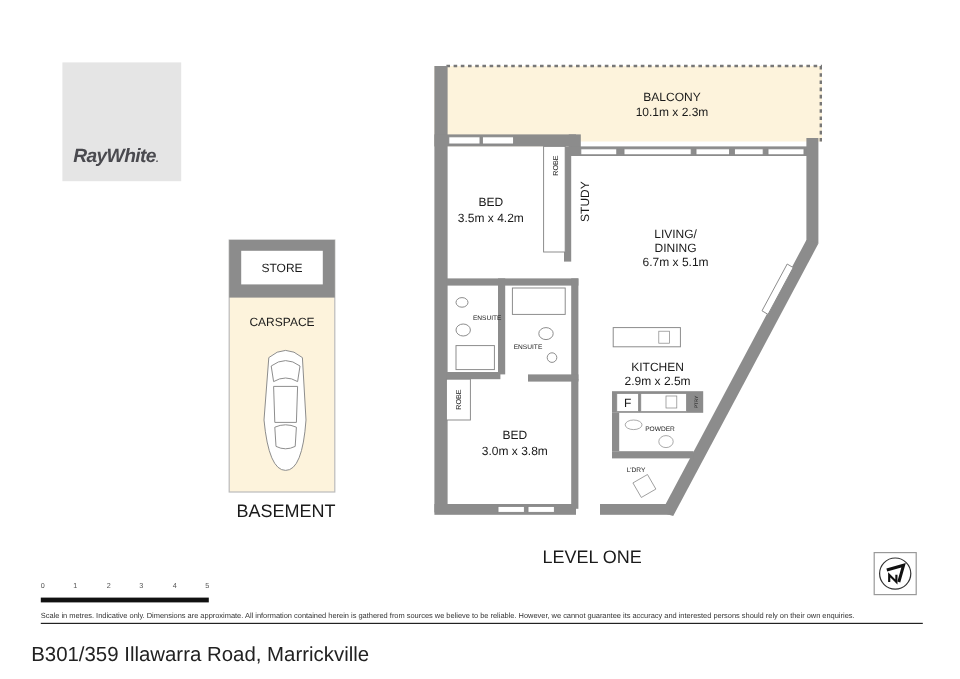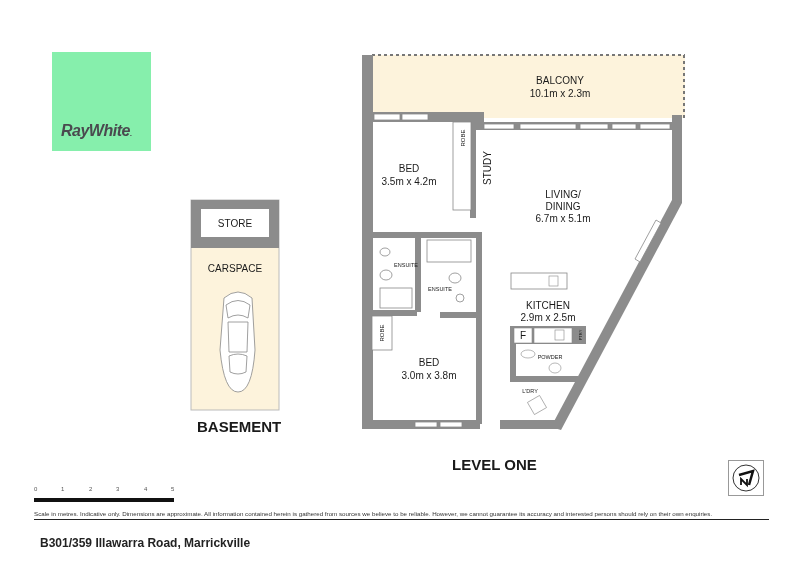--- a/index.html
+++ b/index.html
@@ -1,27 +1,27 @@
 <!DOCTYPE html>
 <html><head>
   <meta charset="utf-8">
   <style>
     html, body { margin: 0; padding: 0; background: #ffffff; }
     body { width: 800px; height: 566px; position: relative; overflow: hidden; font-family: "Liberation Sans", sans-serif; color: #1a1a1a; }
-    .logo { position: absolute; left: 52px; top: 52px; width: 99px; height: 99px; background: #86efac; }
+    .logo { position: absolute; left: 52px; top: 52px; width: 99px; height: 99px; background: #e5e5e5; }
     .logo-text { position: absolute; left: 9px; top: 70px; font-size: 16px; font-weight: bold; font-style: italic; color: #4a4a4f; letter-spacing: -0.5px; font-family: "Liberation Sans", sans-serif; }
     .logo-dot { font-size: 8px; }
     svg.plan { position: absolute; left: 0; top: 0; }
     .lbl { font-family: "Liberation Sans", sans-serif; fill: #1a1a1a; }
-    .title { position: absolute; font-weight: bold; font-size: 15px; font-family: "Liberation Sans", sans-serif; color: #1a1a1a; }
+    .title { position: absolute; font-weight: normal; font-size: 15px; font-family: "Liberation Sans", sans-serif; color: #1a1a1a; }
     .scale-ticks { position: absolute; left: 34px; top: 486px; width: 142px; height: 10px; }
     .scale-tick { position: absolute; top: 0; font-size: 6px; color: #555; font-family: "Liberation Sans", sans-serif; }
     .scale-bar { position: absolute; left: 34px; top: 498px; width: 140px; height: 4px; background: #111; }
     .disclaimer { position: absolute; left: 34px; top: 510px; width: 735px; font-size: 6.2px; color: #333; white-space: nowrap; border-bottom: 1px solid #222; padding-bottom: 2px; font-family: "Liberation Sans", sans-serif; }
-    .address { position: absolute; left: 40px; top: 536px; font-size: 12px; color: #222; font-family: "Liberation Sans", sans-serif; font-weight: bold; }
+    .address { position: absolute; left: 26px; top: 536px; font-size: 17px; color: #222; font-family: "Liberation Sans", sans-serif; }
     .compass { position: absolute; left: 728px; top: 460px; width: 34px; height: 34px; border: 1px solid #999; }
   </style>
 </head>
 <body>
 
 <div class="logo">
   <div class="logo-text"><span>RayWhite</span><span class="logo-dot">.</span></div>
 </div>
 
 <svg class="plan" width="800" height="566" viewBox="0 0 800 566">

